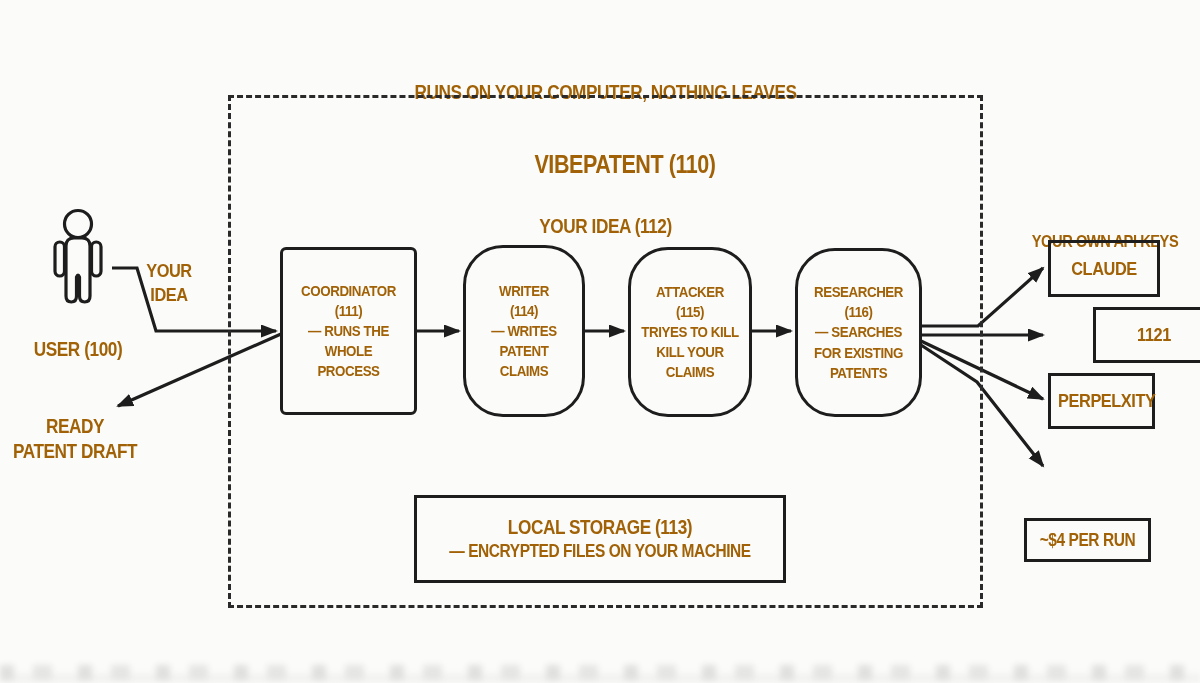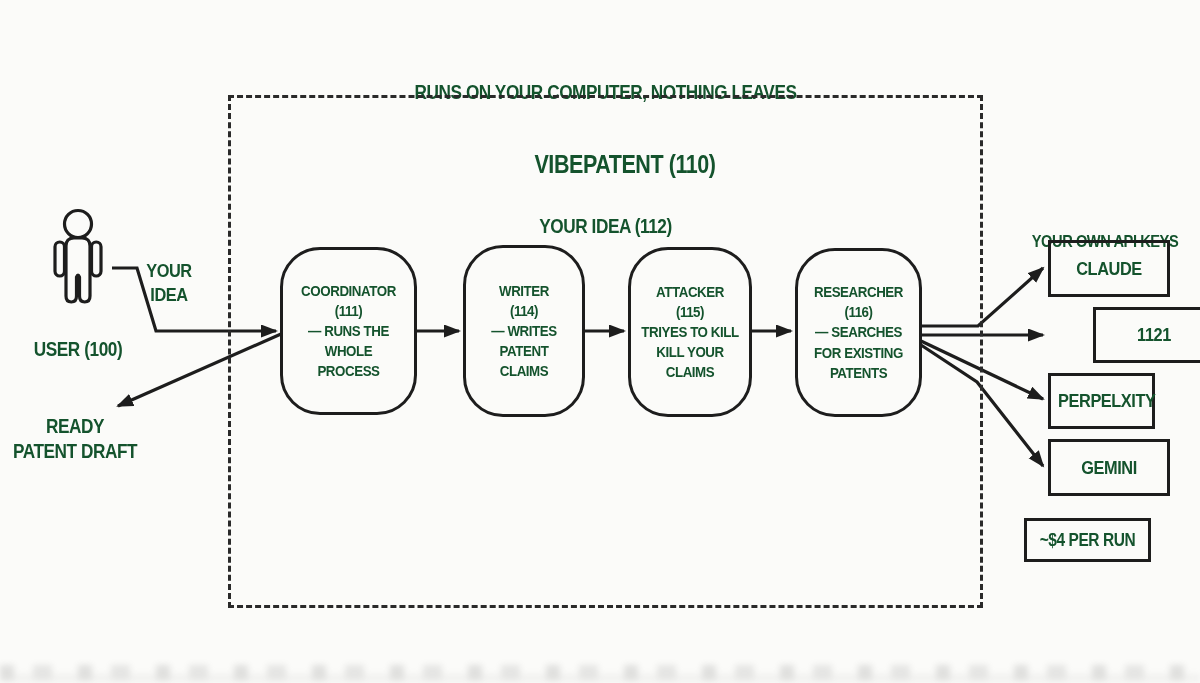--- a/index.html
+++ b/index.html
@@ -6,21 +6,21 @@
   #canvas{
     position:relative;width:1200px;height:683px;overflow:hidden;
     background:#fbfbf9;
     font-family:"Liberation Sans","DejaVu Sans",sans-serif;
     color:#1d1d1d;
     -webkit-font-smoothing:antialiased;
   }
   .abs{position:absolute;}
   .txt{
     font-weight:700;letter-spacing:-0.5px;line-height:1.25;
-    white-space:pre-line;text-align:center;color:#14532d;
+    white-space:pre-line;text-align:center;color:#a16207;
   }
   .cond{display:inline-block;transform:scaleX(0.86);transform-origin:center center;width:100%;}
   .cond-left{display:inline-block;transform:scaleX(0.86);transform-origin:left center;}
   .dashedbox{
     border:3px dashed #2a2a2a;background:transparent;
   }
   .pill{
     border:3.2px solid #1d1d1d;border-radius:40px;background:transparent;
     display:flex;align-items:center;justify-content:center;box-sizing:border-box;
   }
@@ -88,48 +88,49 @@
   <div class="abs txt" style="left:126px;top:235px;width:100px;font-size:19px;text-align:center;">
     <span class="cond-left">YOUR IDEA</span>
   </div>
   <div class="abs txt" style="left:18px;top:312px;width:120px;font-size:20px;">
     <span class="cond">USER (100)</span>
   </div>
   <div class="abs txt" style="left:2px;top:390px;width:146px;font-size:20px;line-height:1.22;">
     <span class="cond">READY<br>PATENT DRAFT</span>
   </div>
 
-  <div class="abs pill" style="left:280px;top:247px;width:137px;height:168px;">
+  <div class="abs pill" style="left:280px;top:247px;width:137px;height:168px;border-radius:6px;">
     <div class="txt" style="width:100%"><span class="cond">COORDINATOR<br>(111)<br>— RUNS THE<br>WHOLE PROCESS</span></div>
   </div>
   <div class="abs pill" style="left:463px;top:245px;width:122px;height:172px;">
     <div class="txt" style="width:100%"><span class="cond">WRITER<br>(114)<br>— WRITES<br>PATENT<br>CLAIMS</span></div>
   </div>
   <div class="abs pill" style="left:628px;top:247px;width:124px;height:170px;align-items:center;">
     <div class="txt" style="width:100%"><span class="cond">ATTACKER<br>(115)<br>TRIYES TO KILL<br>KILL YOUR<br>CLAIMS</span></div>
   </div>
   <div class="abs pill" style="left:795px;top:248px;width:127px;height:169px;">
     <div class="txt" style="width:100%"><span class="cond">RESEARCHER<br>(116)<br>— SEARCHES<br>FOR EXISTING<br>PATENTS</span></div>
   </div>
 
+  <div class="abs rect" style="left:414px;top:495px;width:372px;height:88px;flex-direction:column;">
+    <div class="txt" style="font-size:20px;width:100%;"><span class="cond">LOCAL STORAGE (113)</span></div>
+    <div class="txt" style="font-size:18px;width:100%;"><span class="cond">— ENCRYPTED FILES ON YOUR MACHINE</span></div>
+  </div>
 
   <div class="abs txt" style="left:1015px;top:210px;width:180px;font-size:17px;">
     <span class="cond">YOUR OWN API KEYS</span>
   </div>
-  <div class="abs rect" style="left:1048px;top:240px;width:122px;height:57px;">
+  <div class="abs rect" style="left:1048px;top:240px;width:112px;height:57px;">
     <div class="txt" style="font-size:19px;width:100%;"><span class="cond">CLAUDE</span></div>
   </div>
   <div class="abs rect" style="left:1048px;top:307px;width:122px;height:56px;margin-left:45px;">
     <div class="txt" style="font-size:19px;width:100%;"><span class="cond">1121</span></div>
   </div>
   <div class="abs rect" style="left:1048px;top:373px;width:107px;height:56px;">
     <div class="txt" style="font-size:19px;width:100%;"><span class="cond">PERPELXITY</span></div>
-  </div>
-  <div class="abs rect" style="left:1048px;top:439px;width:122px;height:57px;">
-    <div class="txt" style="font-size:19px;width:100%;"><span class="cond">GEMINI</span></div>
   </div>
 
   <div class="abs rect" style="left:1024px;top:518px;width:127px;height:44px;">
     <div class="txt" style="font-size:18px;width:100%;"><span class="cond">~$4 PER RUN</span></div>
   </div>
 
   <div class="abs" id="smudge"></div>
 
 </div>
 

